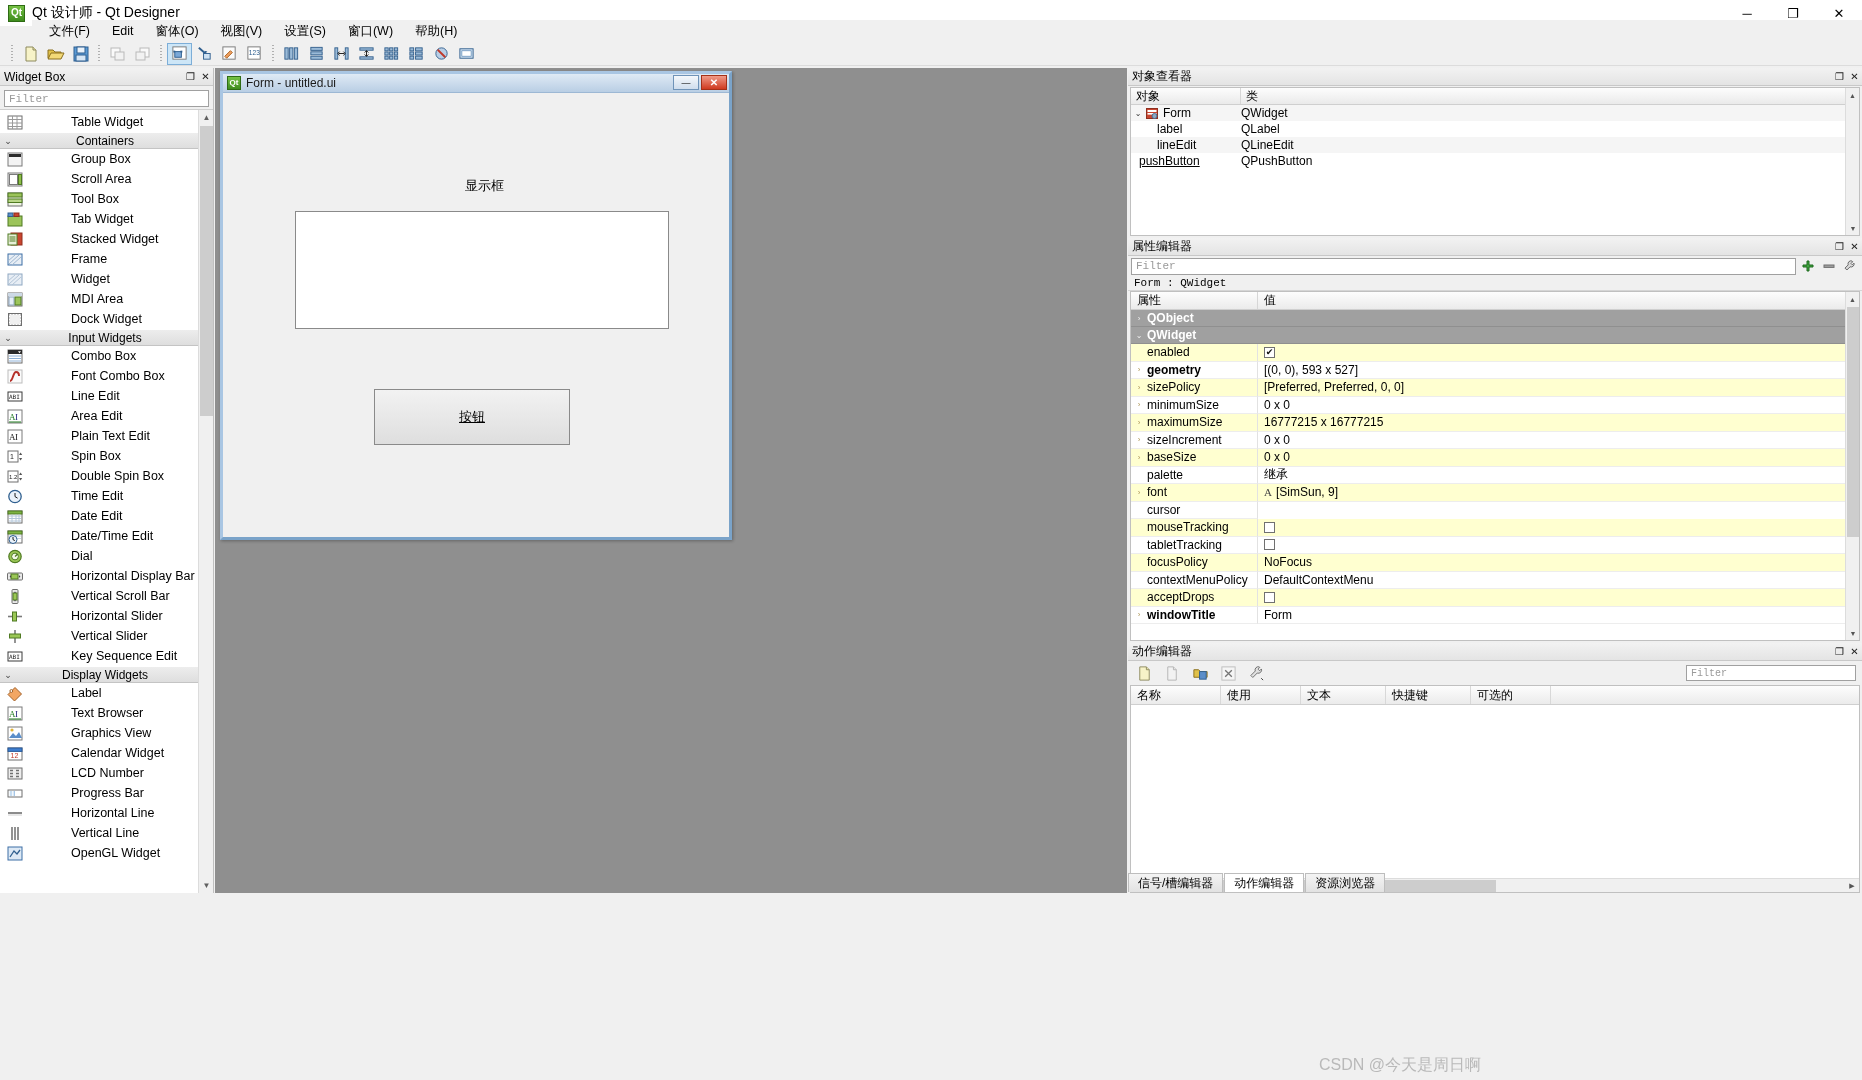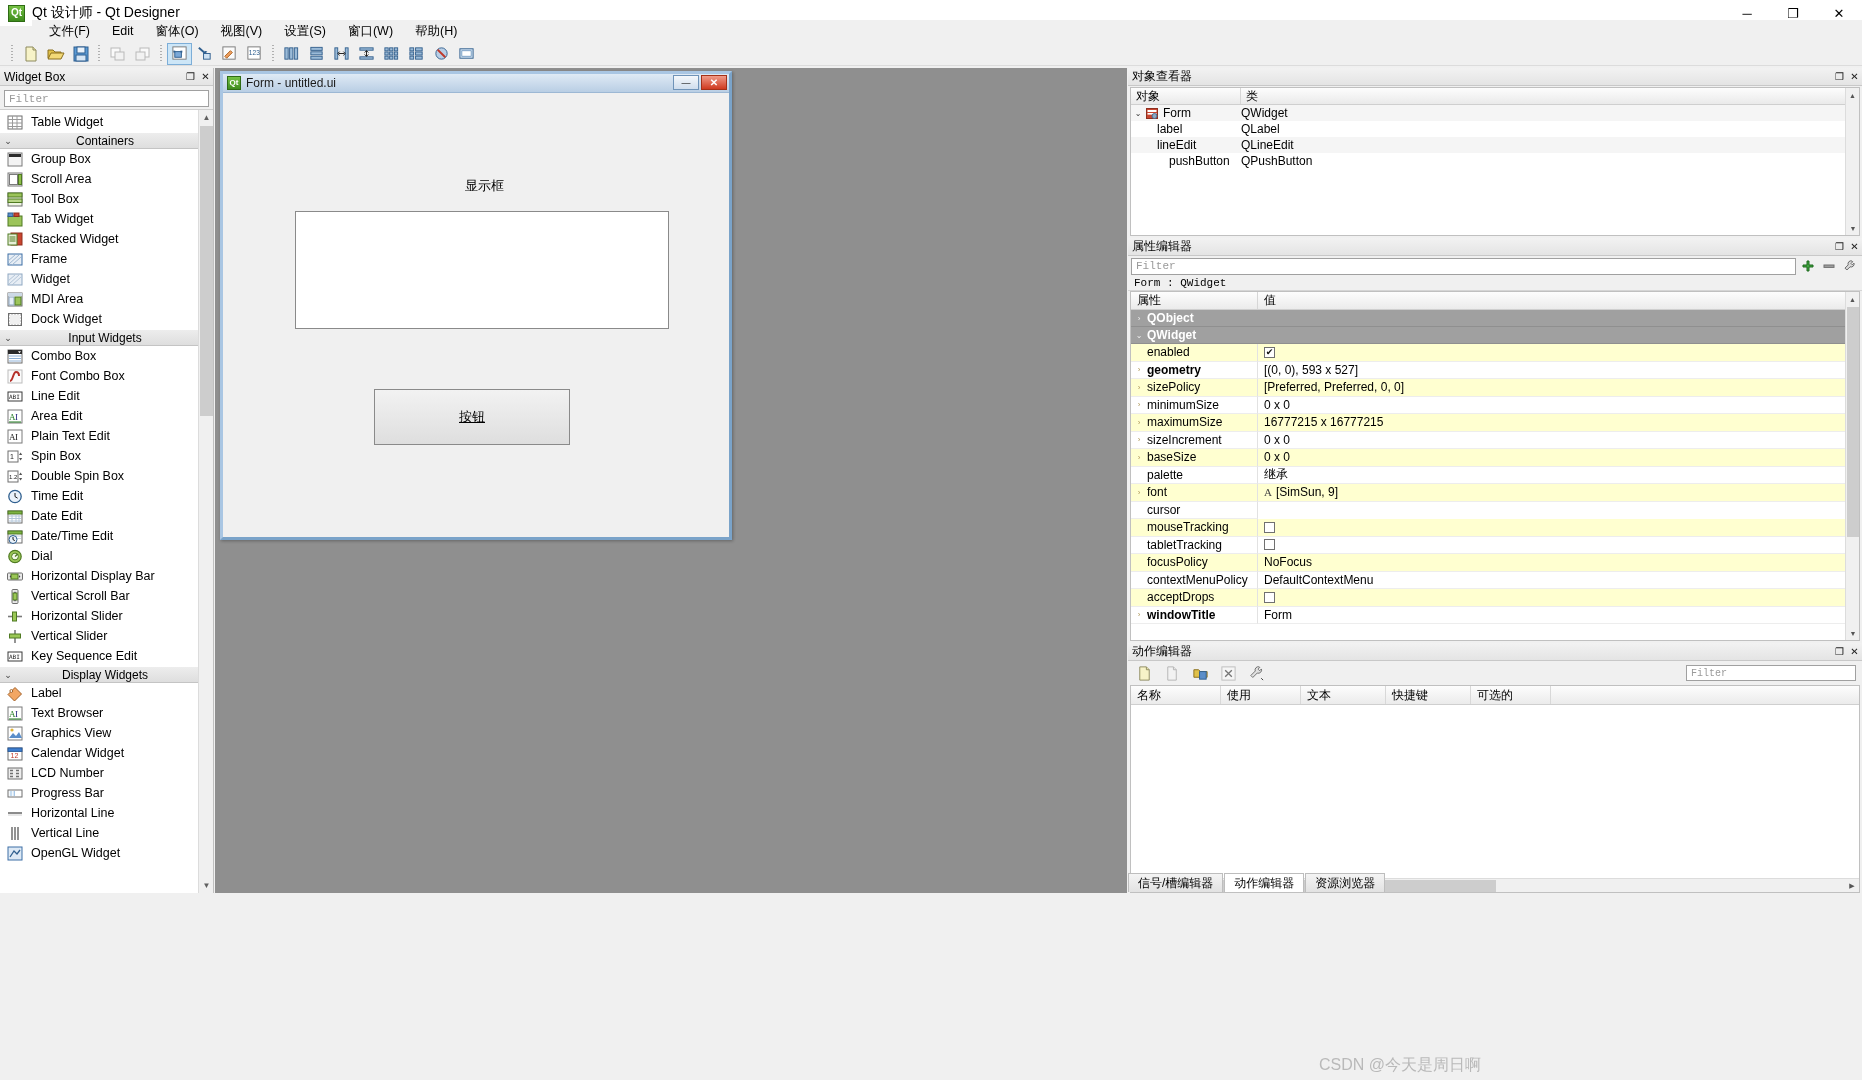--- a/index.html
+++ b/index.html
@@ -140,21 +140,21 @@
   .wb-cat .cat-label {
     position: absolute; left: 11px; right: 0;
     text-align: center;
     font-size: 12px;
     border-radius: 7px;
   }
   .wb-item {
     height: 20px;
     display: flex; align-items: center;
     padding-left: 6px;
-    font-size: 12.5px; color: #000;
+    font-size: 12.5px; color: #000; gap: 40px;
   }
   .wb-ico {
     width: 18px; height: 16px; margin-right: 7px;
     flex: 0 0 18px;
     display: flex; align-items: center; justify-content: center;
   }
   .wb-scroll {
     position: absolute; right: 0; top: 0;
     width: 15px; height: 100%;
     background: #f0f0f0;
@@ -979,21 +979,21 @@
               </div>
               <div class="c2">QLabel</div>
             </div>
             <div class="oi-row alt">
               <div class="c1" style="padding-left: 26px;">
                 <span>lineEdit</span>
               </div>
               <div class="c2">QLineEdit</div>
             </div>
             <div class="oi-row">
-              <div class="c1" style="padding-left: 38px;">
+              <div class="c1" style="padding-left: 8px; text-decoration: underline;">
                 <span>pushButton</span>
               </div>
               <div class="c2">QPushButton</div>
             </div>
           </div>
         <div class="oi-vscroll">
           <div class="a">▲</div>
           <div class="a b">▼</div>
         </div>
       </div>

